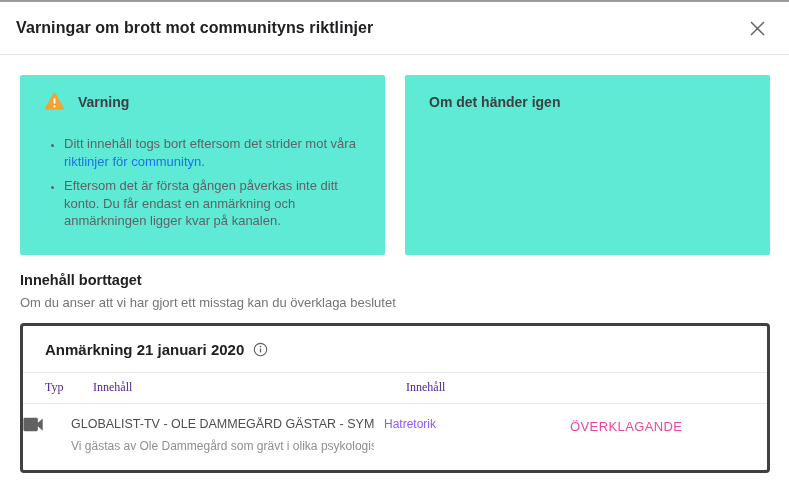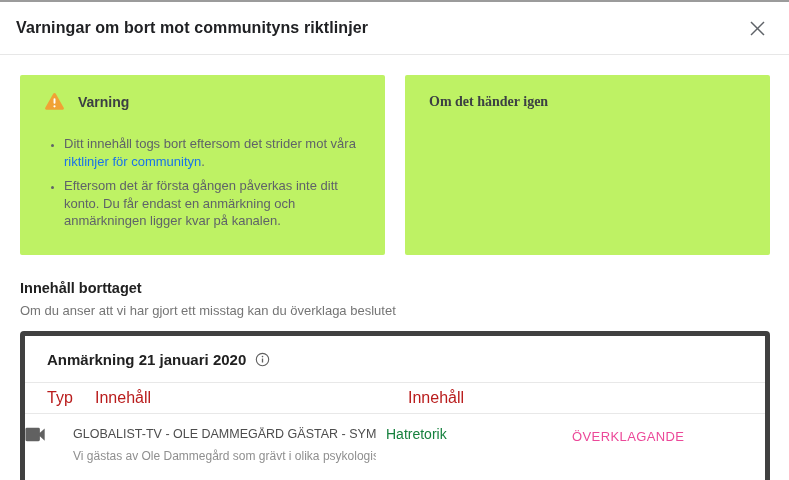--- a/index.html
+++ b/index.html
@@ -33,64 +33,64 @@
     display: flex; align-items: center; justify-content: center;
     cursor: pointer;
   }
 
   
   .content { padding: 20px 19px 0 20px; }
 
   .panels { display: flex; gap: 20px; }
   .panel {
     flex: 1;
-    background: #bef264;
+    background: #5eead4;
     border-radius: 2px;
     padding: 17px 24px 18px 24px;
     min-height: 128px;
   }
   .panel-head {
     display: flex;
     align-items: center;
     gap: 13px;
     font-size: 14px;
     font-weight: bold;
     color: #3c4043;
   }
-  .panel-head.no-icon { margin-top: 2px; font-family: Liberation Serif, serif; }
+  .panel-head.no-icon { margin-top: 2px; }
   .panel ul {
     margin: 24px 0 0 0;
     padding-left: 20px;
   }
   .panel li {
     font-size: 13px;
     line-height: 17.5px;
     color: #5f6368;
     margin-bottom: 7px;
   }
   .panel li::marker { color: #5f6368; font-size: 11px; }
   a.inline-link { color: #1a73e8; text-decoration: none; cursor: pointer; }
 
   
   .section-title {
-    margin-top: 25px;
+    margin-top: 17px;
     font-size: 14.5px;
     font-weight: bold;
     color: #212121;
   }
   .section-sub {
     margin-top: 7px;
     font-size: 13px;
     color: #757575;
   }
 
   
   .card {
     margin-top: 13px;
-    border: 5px solid #404040;
+    border: 3px solid #404040;
     border-radius: 4px;
     background: #fff;
   }
   .card-header {
     display: flex;
     align-items: center;
     gap: 9px;
     padding: 15px 22px 14px 22px;
     font-size: 15px;
     font-weight: bold;
@@ -104,59 +104,60 @@
     grid-template-columns: 48px 313px 186px 1fr;
     padding-left: 22px;
     align-items: start;
   }
   .thead {
     height: 31px;
     align-items: center;
     border-bottom: 1px solid #e8e8e8;
   }
   .thead > div {
-    font-size: 16px;
-    color: #b91c1c;
+    font-size: 12px;
+    color: #4c1d95;
+    font-family: Liberation Serif, serif;
   }
   .trow { padding: 13px 0 17px 0; }
   .cell-content { overflow: hidden; padding-right: 10px; }
   .video-title {
     font-size: 12.5px;
     color: #4d4d4d;
     white-space: nowrap;
     overflow: hidden;
     line-height: 15px;
   }
   .video-desc {
     margin-top: 7px;
     font-size: 12px;
     color: #8f8f8f;
     white-space: nowrap;
     overflow: hidden;
     line-height: 14px;
   }
-  .policy-text { font-size: 14px; color: #15803d; line-height: 15px; }
+  .policy-text { font-size: 12px; color: #8b5cf6; line-height: 15px; }
   .action-link {
     font-size: 13px;
     color: #ec4899;
     letter-spacing: 0.4px;
     text-decoration: none;
     cursor: pointer;
     line-height: 15px;
     display: inline-block;
   }
   .type-cell svg { display: block; margin-top: 0px; }
 </style>
 </head>
 <body>
 
 <div class="top-edge"></div>
 
 <div class="dialog-header">
-  <div class="dialog-title">Varningar om bort mot communityns riktlinjer</div>
+  <div class="dialog-title">Varningar om brott mot communityns riktlinjer</div>
   <div class="close-btn">
     <svg width="17" height="17" viewBox="0 0 17 17">
       <line x1="2" y1="2" x2="15" y2="15" stroke="#5f6368" stroke-width="1.5"></line>
       <line x1="15" y1="2" x2="2" y2="15" stroke="#5f6368" stroke-width="1.5"></line>
     </svg>
   </div>
 </div>
 
 <div class="content">
 

